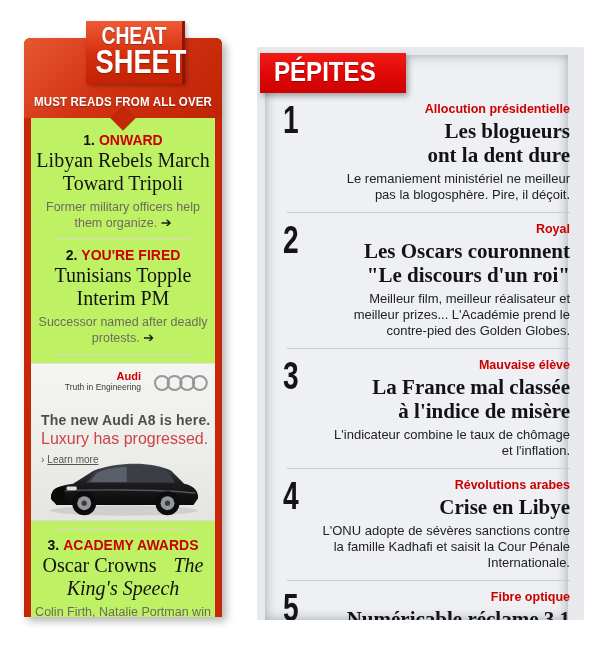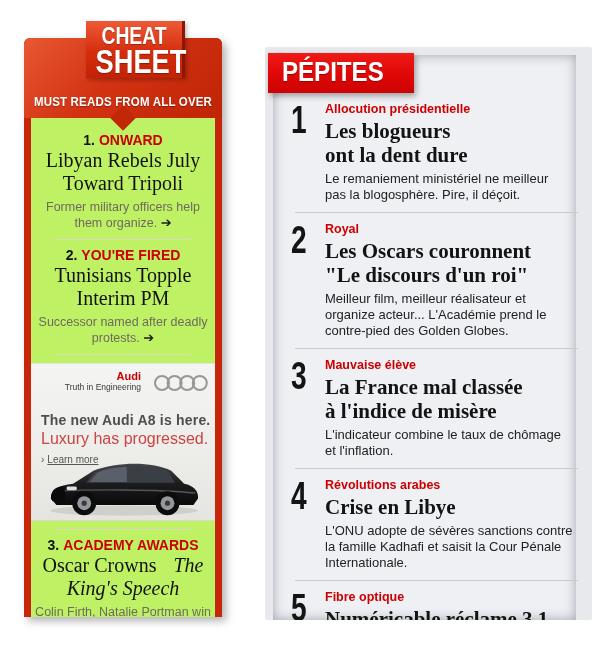--- a/index.html
+++ b/index.html
@@ -7,21 +7,21 @@
               font-family:"Liberation Sans", sans-serif; }
   body { position:relative; }
 
   
   .cheat-panel { position:absolute; left:24px; top:38px; width:198px; height:579px;
                  background:#c6270a; border-radius:6px 6px 0 0;
                  box-shadow:4px 4px 8px rgba(0,0,0,.30); }
   .cheat-header { position:absolute; left:0; top:0; width:100%; height:80px;
                   border-radius:6px 6px 0 0;
                   background:linear-gradient(135deg,#e75832 0%,#d23313 45%,#bf2405 100%); }
-  .cheat-badge { position:absolute; left:62px; top:-17px; width:99px; padding:5px 0 3px;
+  .cheat-badge { position:absolute; left:62px; top:-17px; width:99px; padding:5px 0 9px;
                  text-align:center; z-index:3;
                  background:linear-gradient(180deg,#ee5a36 0%,#d42d0c 55%,#c32205 100%);
                  border-right:3px solid #8f1502; box-shadow:2px 2px 4px rgba(0,0,0,.25); }
   .badge-line1 { display:block; color:#fff; font-weight:bold; font-size:23px; line-height:21px;
                  transform:scaleX(.84); transform-origin:center; text-shadow:0 1px 1px rgba(0,0,0,.3); }
   .badge-line2 { display:block; color:#fff; font-weight:bold; font-size:34px; line-height:28px;
                  transform:scaleX(.80); transform-origin:center; text-shadow:0 1px 1px rgba(0,0,0,.3); }
   .cheat-tagline { position:absolute; top:57px; width:100%; text-align:center;
                    color:#fff; font-weight:bold; font-size:12.5px; letter-spacing:.2px;
                    transform:scaleX(.92); transform-origin:center; text-shadow:0 1px 1px rgba(0,0,0,.35); }
@@ -47,36 +47,36 @@
   .ad-brand { display:block; color:#cc0000; font-weight:bold; font-size:11px; line-height:11px; }
   .ad-brand-tag { display:block; color:#3a3a3a; font-size:8.5px; line-height:10px; }
   .ad-headline { position:absolute; top:48px; left:10px; font-size:14px; font-weight:bold;
                  color:#4d4d4d; letter-spacing:.2px; }
   .ad-sub { position:absolute; top:66px; left:10px; font-size:16px; color:#c44; }
   .ad-cta { position:absolute; top:90px; left:10px; font-size:10px; color:#555; }
   .ad-cta .cta-label { text-decoration:underline; margin-left:3px; }
   .ad-car { position:absolute; bottom:2px; left:14px; }
 
   
-  .pepites-outer { position:absolute; left:265px; top:47px; width:327px; height:573px;
+  .pepites-outer { position:absolute; left:257px; top:47px; width:327px; height:573px;
                    background:#e7e9ec; border-radius:2px; overflow:hidden; }
   .pepites-inner { position:absolute; left:8px; top:8px; right:16px; bottom:0;
                    background:#eef0f4;
                    box-shadow:inset 0 0 12px rgba(95,100,112,.55); }
   .pepites-badge { position:absolute; left:3px; top:6px; z-index:4; padding:4px 14px 6px;
                    background:linear-gradient(180deg,#ef1b16 0%,#df0707 55%,#cd0303 100%);
                    box-shadow:2px 3px 6px rgba(0,0,0,.35); }
   .pepites-title { color:#fff; font-weight:bold; font-size:28px; line-height:30px;
                    display:inline-block; transform:scaleX(.86); transform-origin:left center;
                    text-shadow:0 1px 1px rgba(0,0,0,.3); }
   .pepites-list { position:absolute; left:26px; right:14px; top:55px; }
   .pp-item { display:flex; }
   .pp-num { width:30px; flex:none; font-size:38px; font-weight:bold; color:#141414;
             line-height:36px; transform:scaleX(.74); transform-origin:left top; }
-  .pp-content { flex:1; padding-left:4px; }
+  .pp-content { flex:1; padding-left:4px;text-align:right; }
   .pp-tag { color:#cc0000; font-weight:bold; font-size:12.5px; line-height:15px; margin-bottom:2px; }
   .pp-headline { font-family:"Liberation Serif", serif; font-weight:bold; font-size:21px;
                  line-height:24px; color:#131313; white-space:pre; margin-bottom:4px; cursor:pointer; }
   .pp-body { font-size:13px; line-height:16px; color:#222; white-space:pre; }
   .pp-divider { height:1px; background:#c7cbd1; margin:9px 0 9px 4px; }
 </style>
 </head>
 <body>
 
 <div class="cheat-panel">
@@ -88,21 +88,21 @@
     <div class="cheat-tagline">MUST READS FROM ALL OVER</div>
   </div>
   <div class="cheat-notch"></div>
 
   <div class="cheat-body">
 
     <div class="cs-item">
       <div class="cs-meta">
         <span class="cs-num">1.</span><span>ONWARD</span>
       </div>
-      <div class="cs-headline">Libyan Rebels July
+      <div class="cs-headline">Libyan Rebels March
 Toward Tripoli</div>
       <div class="cs-summary"><span>Former military officers help
 them organize.</span> <span class="cs-arrow">➔</span></div>
     </div>
     <div class="cs-divider"></div>
 
     <div class="cs-item">
       <div class="cs-meta">
         <span class="cs-num">2.</span><span>YOU'RE FIRED</span>
       </div>
@@ -187,21 +187,21 @@
     </div>
     <div class="pp-divider"></div>
 
     <div class="pp-item">
       <div class="pp-num">2</div>
       <div class="pp-content">
         <div class="pp-tag">Royal</div>
         <div class="pp-headline">Les Oscars couronnent
 "Le discours d'un roi"</div>
         <div class="pp-body">Meilleur film, meilleur réalisateur et
-organize acteur... L'Académie prend le
+meilleur prizes... L'Académie prend le
 contre-pied des Golden Globes.</div>
       </div>
     </div>
     <div class="pp-divider"></div>
 
     <div class="pp-item">
       <div class="pp-num">3</div>
       <div class="pp-content">
         <div class="pp-tag">Mauvaise élève</div>
         <div class="pp-headline">La France mal classée

